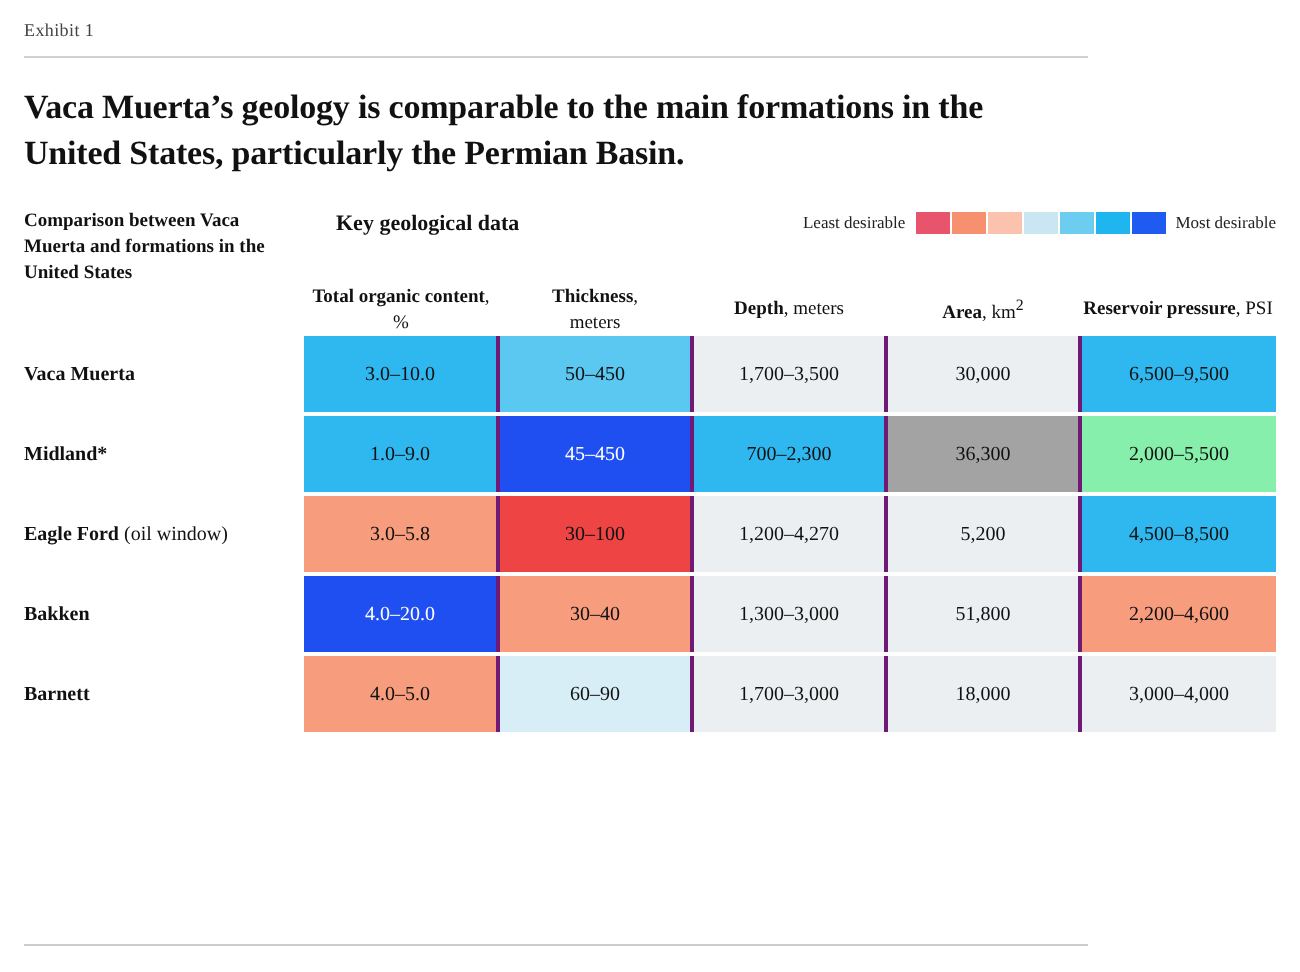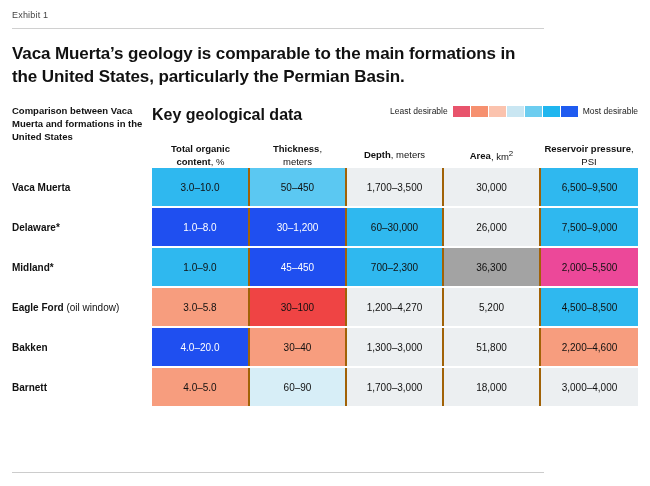--- a/index.html
+++ b/index.html
@@ -13,20 +13,21 @@
     font-family: "Liberation Sans", sans-serif;
     color: #111111;
     overflow: hidden;
   }
   .page {
     position: relative;
     width: 556px;
     height: 486px;
     box-sizing: border-box;
     padding: 10px 12px 0 12px;
+    font-family: Liberation Serif, serif;
   }
   .exhibit {
     font-size: 9px;
     color: #444444;
     letter-spacing: 0.2px;
     margin-bottom: 8px;
   }
   .rule {
     height: 1px;
     background: #d0d0d0;
@@ -59,23 +60,23 @@
     vertical-align: top;
     padding-top: 2px;
     padding-right: 8px;
   }
   .band-right {
     position: relative;
     height: 20px;
   }
   .keylabel {
     position: absolute;
-    left: 0;
+    left: 16px;
     top: 1px;
-    font-size: 16px;
+    font-size: 11px;
     font-weight: bold;
   }
   .legend {
     position: absolute;
     right: 0;
     top: 1px;
     display: flex;
     align-items: center;
     gap: 5px;
     font-size: 8.5px;
@@ -108,21 +109,21 @@
     font-weight: bold;
     padding: 0 8px 0 0;
     white-space: nowrap;
   }
   .rowlabel .sub { font-weight: normal; }
 
   .cell {
     text-align: center;
     font-size: 10px;
     height: 38px;
-    border-right: 2px solid #a16207;
+    border-right: 2px solid #701a75;
     border-bottom: 2px solid #ffffff;
   }
   .cell:last-child { border-right: none; }
   .hline-top {
     position: absolute;
     left: 0; right: 0; top: 0;
     height: 1px;
     background: #cccccc;
   }
   .footwrap {
@@ -199,36 +200,28 @@
 
     <tr>
       <td class="rowlabel"><span>Vaca Muerta</span><span class="sub"></span></td>
       <td class="cell" style="background:#2fb8ef;color:#111111">3.0–10.0</td>
       <td class="cell" style="background:#5bc8f2;color:#111111">50–450</td>
       <td class="cell" style="background:#eceff1;color:#111111">1,700–3,500</td>
       <td class="cell" style="background:#eceff1;color:#111111">30,000</td>
       <td class="cell" style="background:#2fb8ef;color:#111111">6,500–9,500</td>
     </tr>
 
-    <tr>
-      <td class="rowlabel"><span>Delaware*</span><span class="sub"></span></td>
-      <td class="cell" style="background:#1f4ff0;color:#ffffff">1.0–8.0</td>
-      <td class="cell" style="background:#1f4ff0;color:#ffffff">30–1,200</td>
-      <td class="cell" style="background:#2fb8ef;color:#111111">60–30,000</td>
-      <td class="cell" style="background:#eceff1;color:#111111">26,000</td>
-      <td class="cell" style="background:#2fb8ef;color:#111111">7,500–9,000</td>
-    </tr>
 
     <tr>
       <td class="rowlabel"><span>Midland*</span><span class="sub"></span></td>
       <td class="cell" style="background:#2fb8ef;color:#111111">1.0–9.0</td>
       <td class="cell" style="background:#1f4ff0;color:#ffffff">45–450</td>
       <td class="cell" style="background:#2fb8ef;color:#111111">700–2,300</td>
       <td class="cell" style="background:#a3a3a3;color:#111111">36,300</td>
-      <td class="cell" style="background:#ec4899;color:#111111">2,000–5,500</td>
+      <td class="cell" style="background:#86efac;color:#111111">2,000–5,500</td>
     </tr>
 
     <tr>
       <td class="rowlabel"><span>Eagle Ford</span><span class="sub"> (oil window)</span></td>
       <td class="cell" style="background:#f79d7e;color:#111111">3.0–5.8</td>
       <td class="cell" style="background:#ef4444;color:#111111">30–100</td>
       <td class="cell" style="background:#eceff1;color:#111111">1,200–4,270</td>
       <td class="cell" style="background:#eceff1;color:#111111">5,200</td>
       <td class="cell" style="background:#2fb8ef;color:#111111">4,500–8,500</td>
     </tr>

